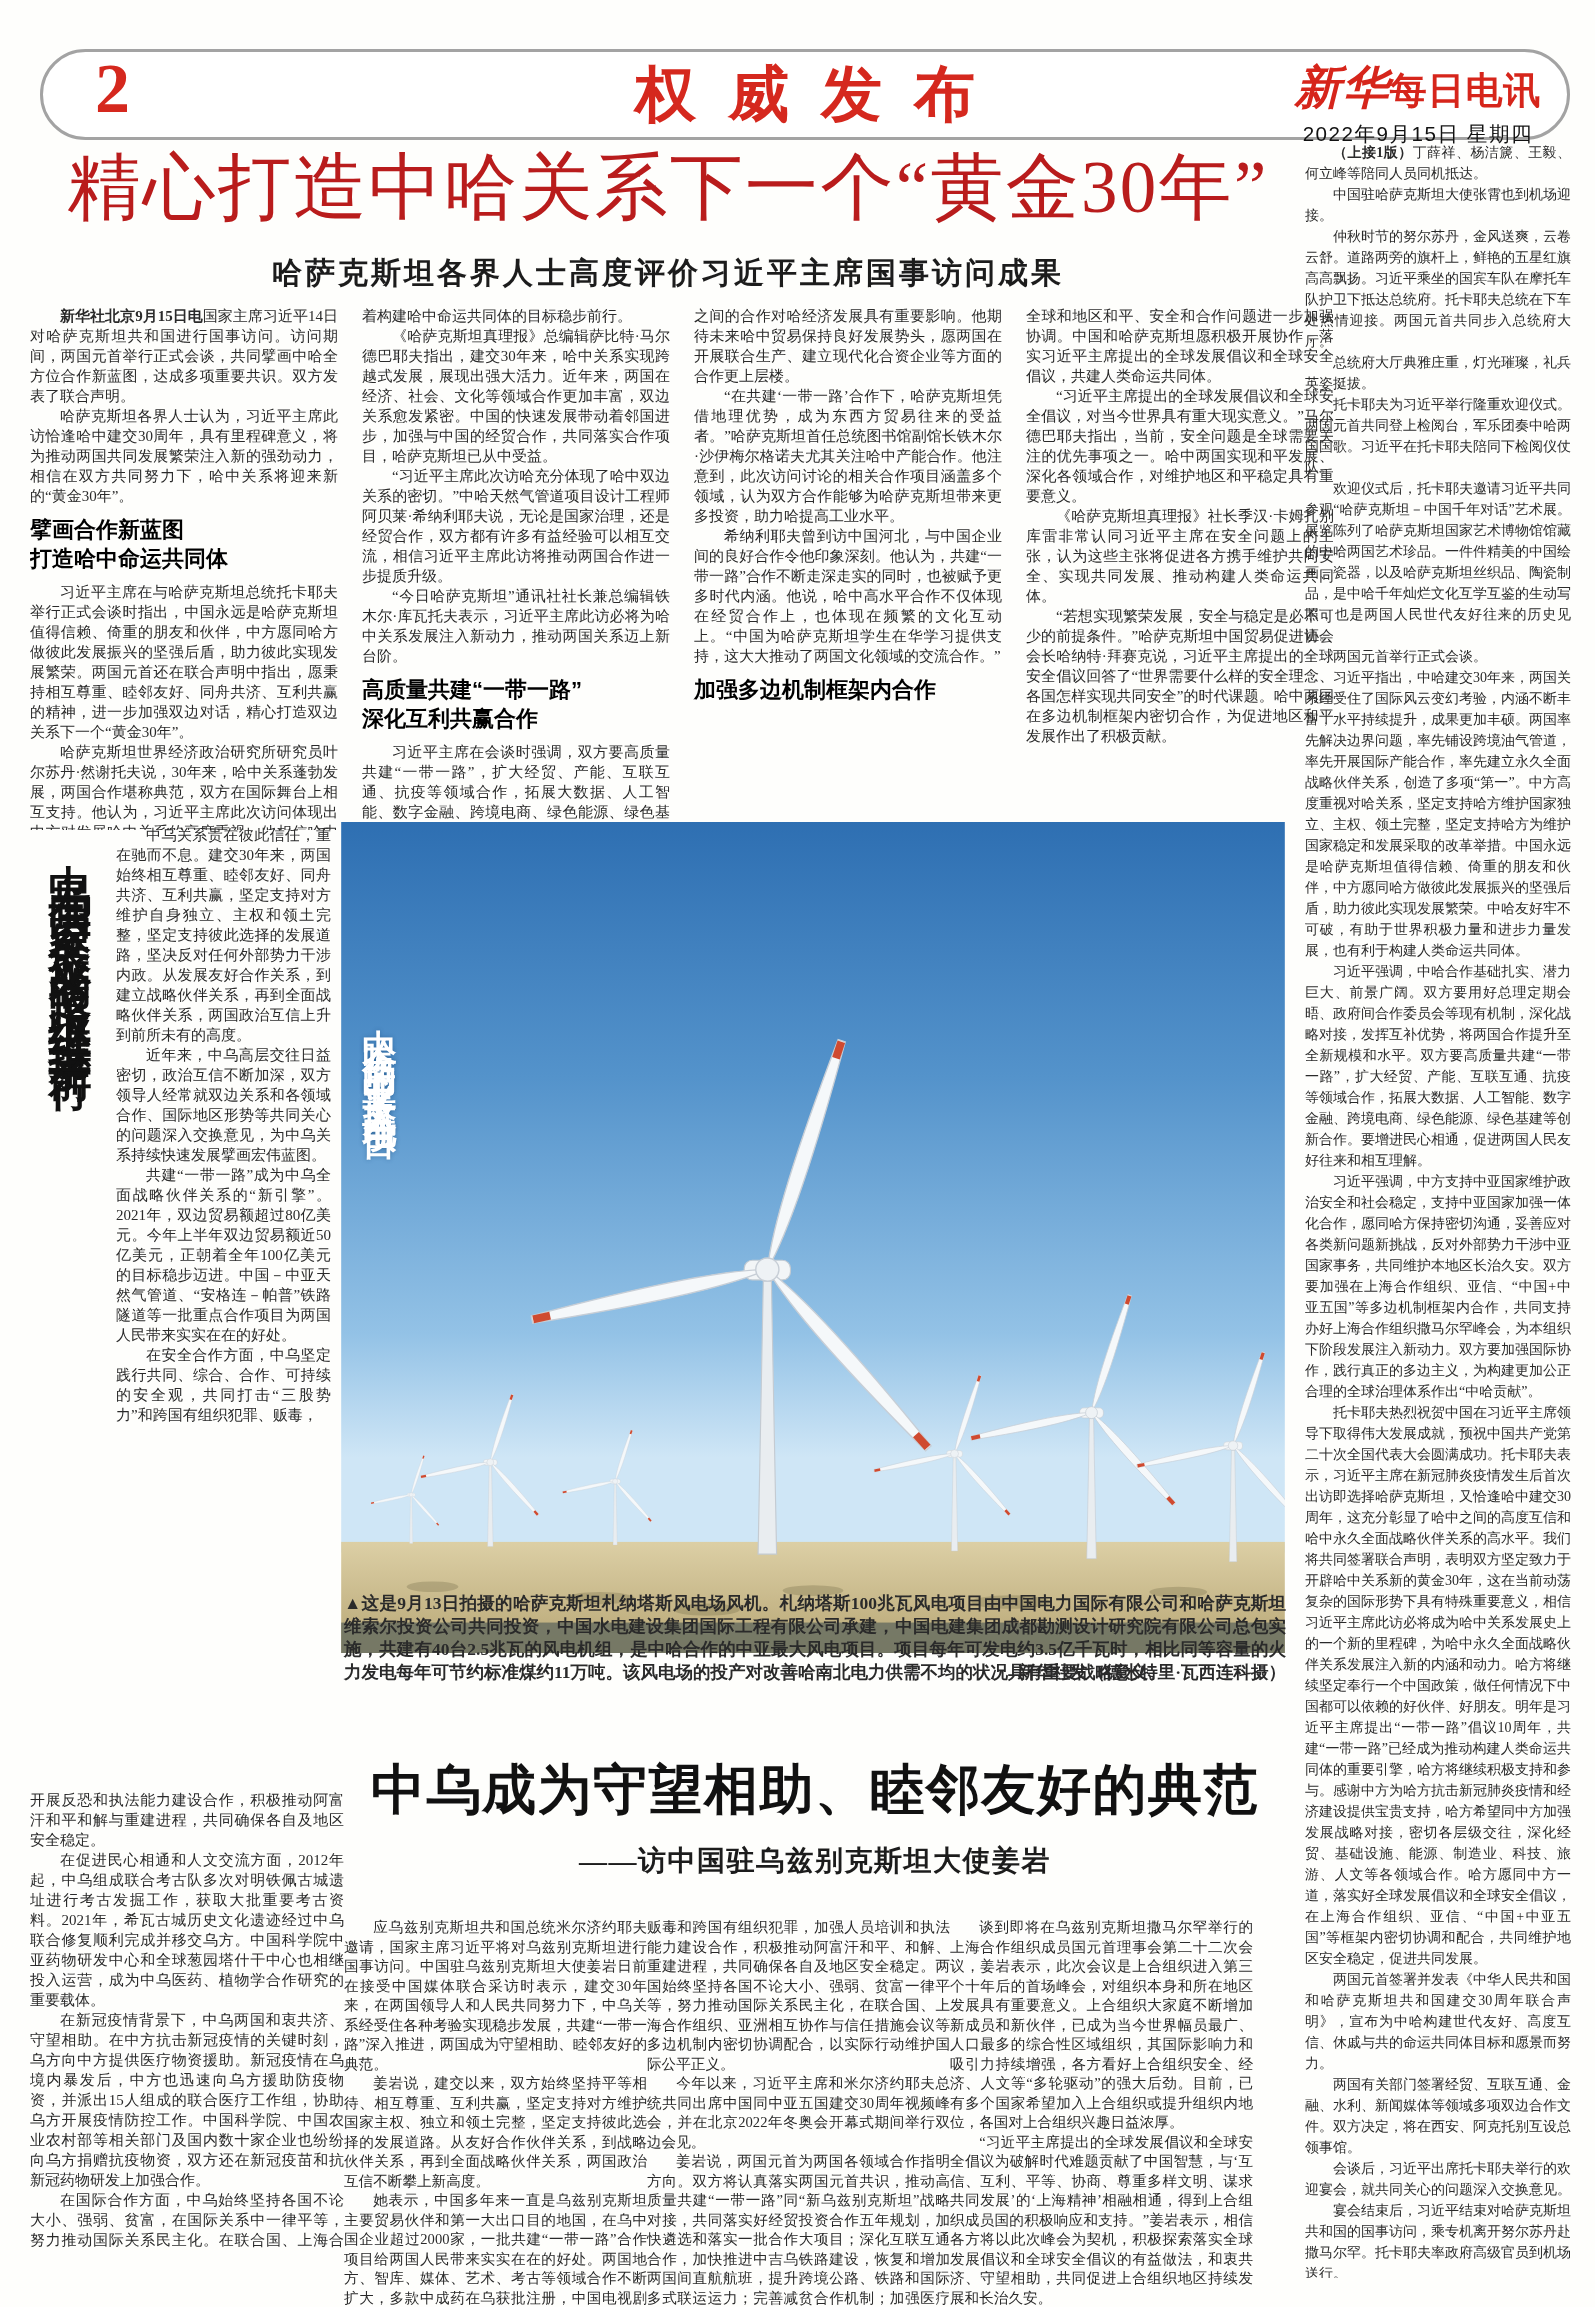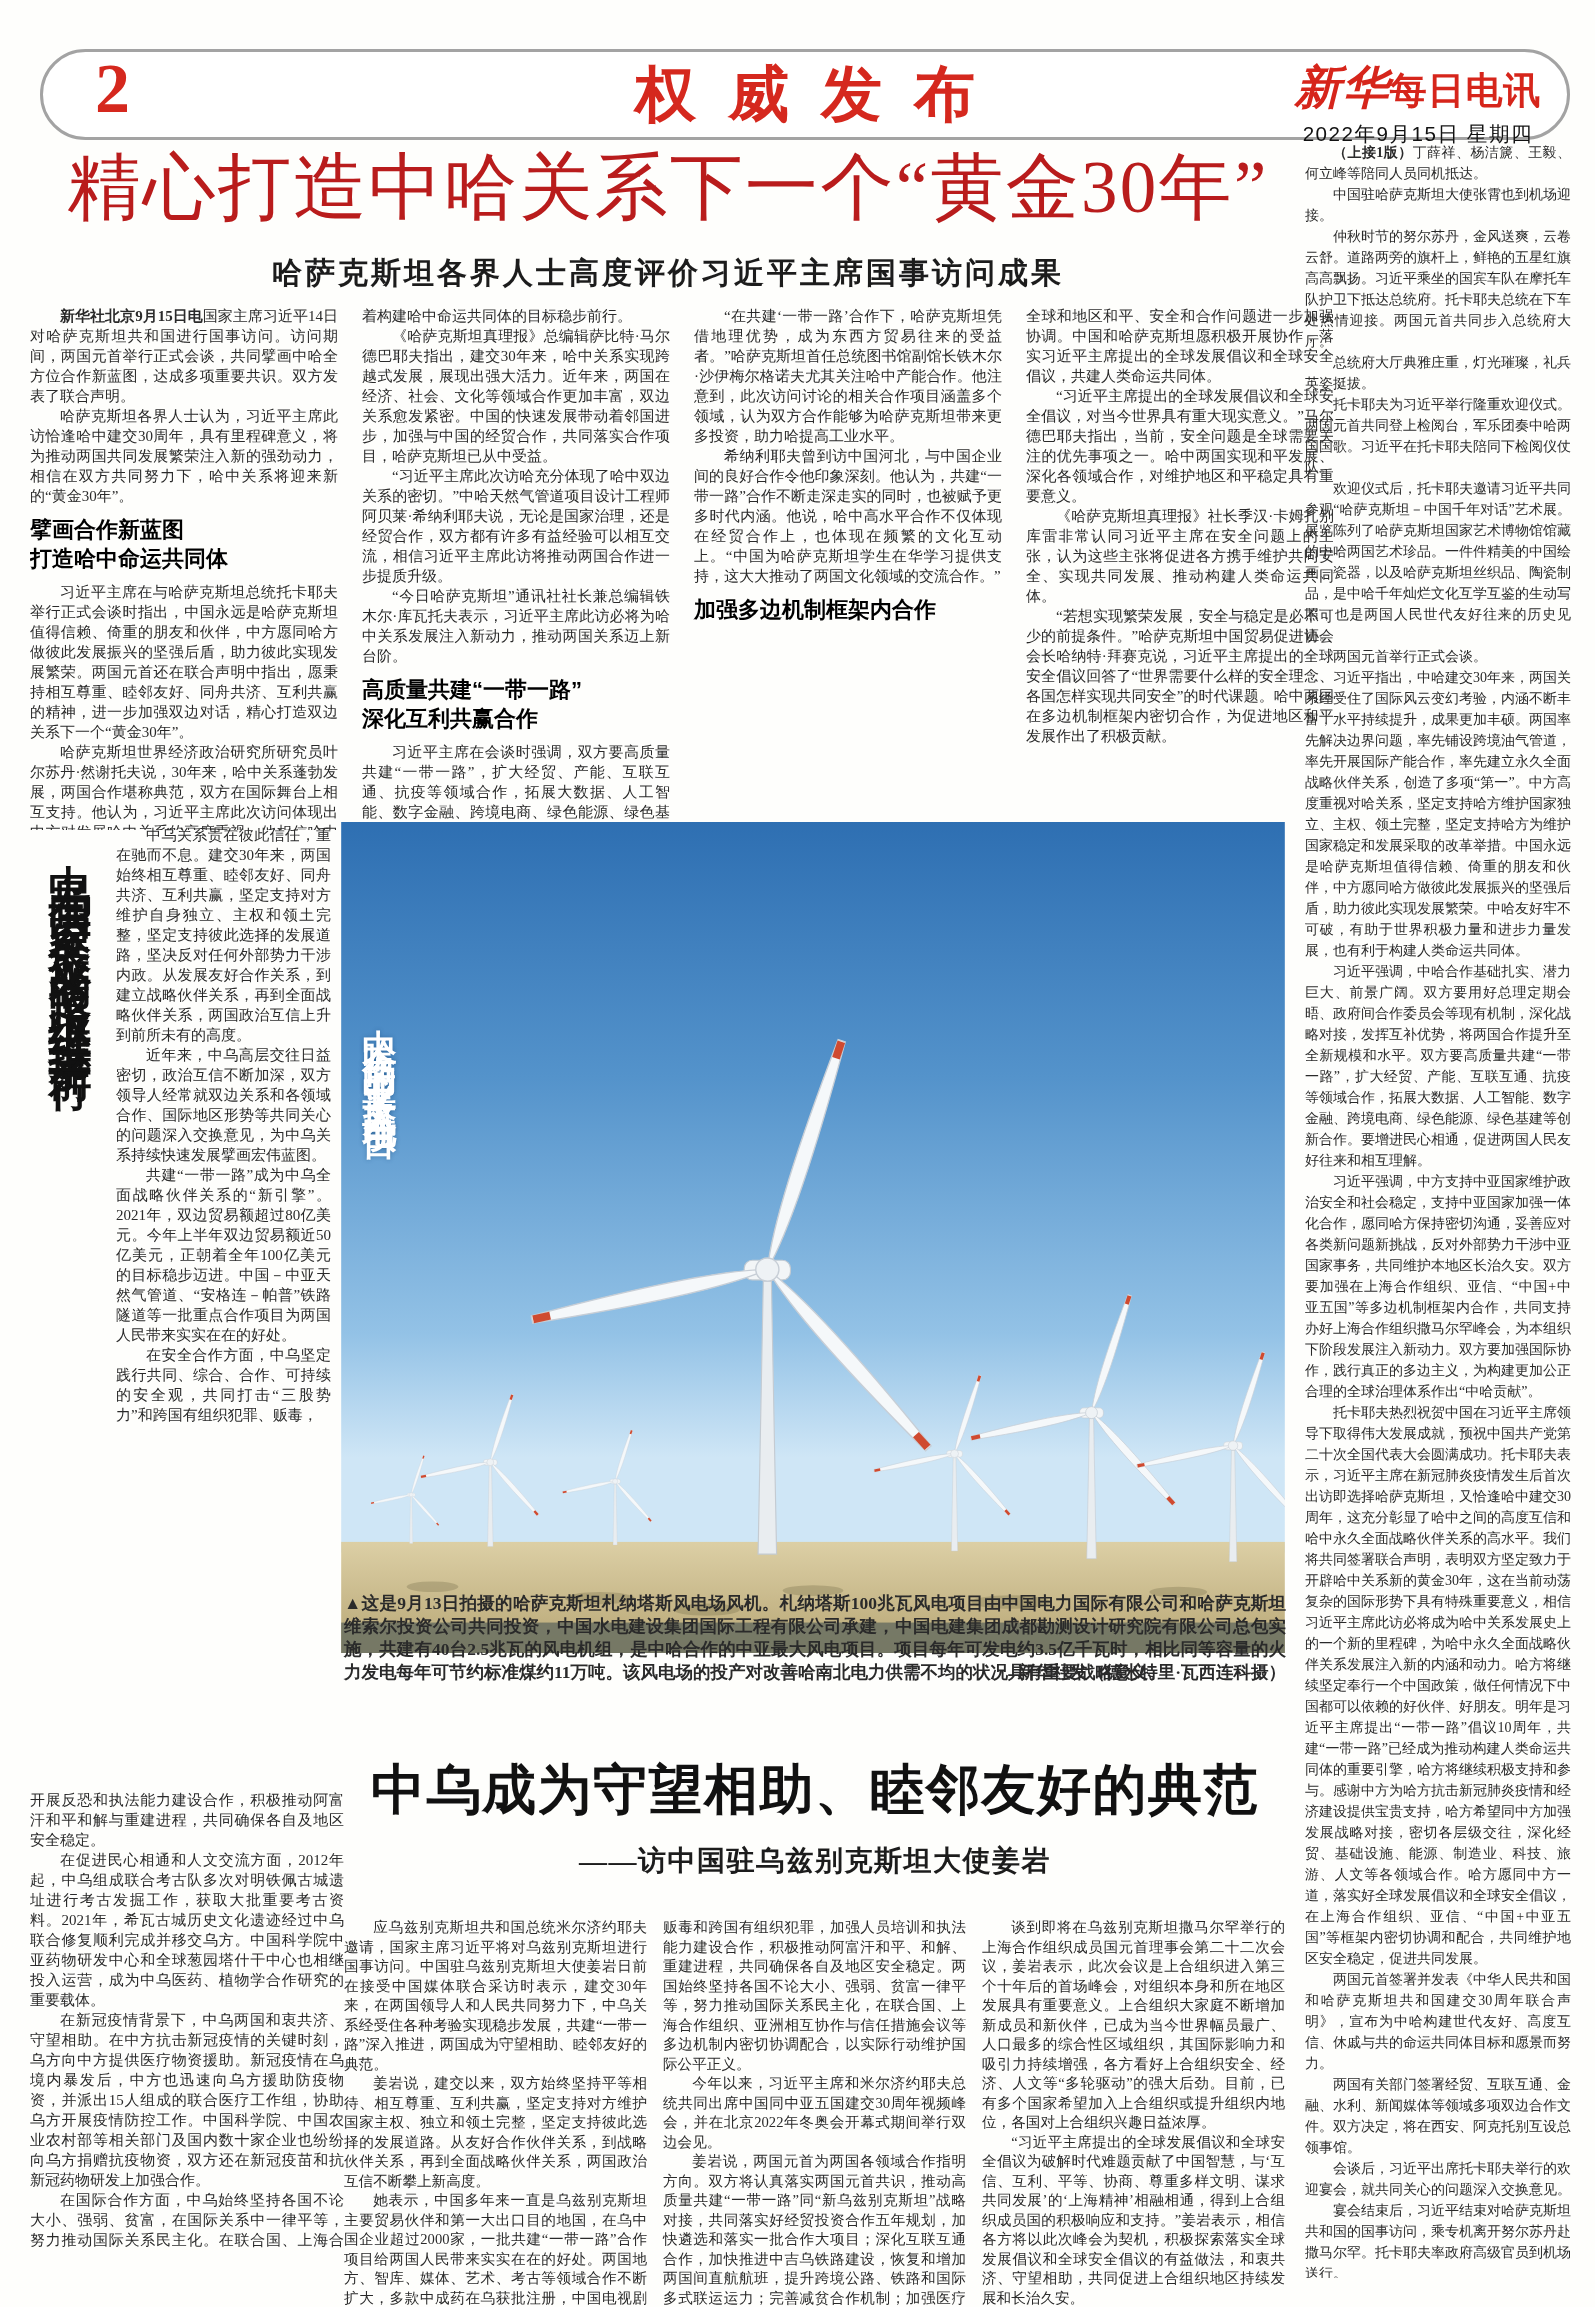--- a/index.html
+++ b/index.html
@@ -41,21 +41,21 @@
   #photo svg{position:absolute;left:0;top:0;}
   #photo-vcap{position:absolute;left:15px;top:180px;writing-mode:vertical-rl;
        color:#fff;font-size:34px;font-weight:700;letter-spacing:8.4px;text-shadow:0 0 4.6px rgba(30,80,130,.45);}
   
   #caption{position:absolute;left:344px;top:1592px;width:942px;font-size:17.5px;line-height:23px;font-weight:700;}
   #caption .credit{text-align:right;margin-top:-23px;font-weight:700;}
   
   #a3-head{position:absolute;left:344px;top:1755px;width:942px;text-align:center;}
   #a3-head h2{margin:0;font-size:54px;line-height:70px;font-weight:900;letter-spacing:1.5px;color:#111;}
   #a3-head .byline{margin-top:16.7px;font-size:28px;font-weight:700;letter-spacing:1.5px;color:#1c1c1c;}
-  #a3-cols{position:absolute;left:344px;top:1918px;width:942px;height:389px;display:flex;gap:16px;overflow:hidden;}
+  #a3-cols{position:absolute;left:344px;top:1918px;width:942px;height:389px;display:flex;overflow:hidden;}
   #a3-cols .col{width:303px;flex:0 0 303px;font-size:14.6px;line-height:19.5px;}
   
   #a4-col{position:absolute;left:1305px;top:142px;width:266px;height:2136px;
        font-size:14px;line-height:21px;overflow:hidden;}
   b{font-weight:700;}
 </style>
 </head>
 <body>
 
 <div id="page">
@@ -85,20 +85,21 @@
     <div class="col">
       <p class="para no-indent">着构建哈中命运共同体的目标稳步前行。</p>
       <p class="para">《哈萨克斯坦真理报》总编辑萨比特·马尔德巴耶夫指出，建交30年来，哈中关系实现跨越式发展，展现出强大活力。近年来，两国在经济、社会、文化等领域合作更加丰富，双边关系愈发紧密。中国的快速发展带动着邻国进步，加强与中国的经贸合作，共同落实合作项目，哈萨克斯坦已从中受益。</p>
       <p class="para">“习近平主席此次访哈充分体现了哈中双边关系的密切。”中哈天然气管道项目设计工程师阿贝莱·希纳利耶夫说，无论是国家治理，还是经贸合作，双方都有许多有益经验可以相互交流，相信习近平主席此访将推动两国合作进一步提质升级。</p>
       <p class="para">“今日哈萨克斯坦”通讯社社长兼总编辑铁木尔·库瓦托夫表示，习近平主席此访必将为哈中关系发展注入新动力，推动两国关系迈上新台阶。</p>
       <h3 class="subhead"><span>高质量共建“一带一路”</span><br><span>深化互利共赢合作</span></h3>
       <p class="para">习近平主席在会谈时强调，双方要高质量共建“一带一路”，扩大经贸、产能、互联互通、抗疫等领域合作，拓展大数据、人工智能、数字金融、跨境电商、绿色能源、绿色基建等创新合作。要增进民心相通，促进两国人民友好往来和相互理解。</p>
 
     </div>
     <div class="col">
+      <p class="para no-indent">之间的合作对哈经济发展具有重要影响。他期待未来哈中贸易保持良好发展势头，愿两国在开展联合生产、建立现代化合资企业等方面的合作更上层楼。</p>
       <p class="para">“在共建‘一带一路’合作下，哈萨克斯坦凭借地理优势，成为东西方贸易往来的受益者。”哈萨克斯坦首任总统图书馆副馆长铁木尔·沙伊梅尔格诺夫尤其关注哈中产能合作。他注意到，此次访问讨论的相关合作项目涵盖多个领域，认为双方合作能够为哈萨克斯坦带来更多投资，助力哈提高工业水平。</p>
       <p class="para">希纳利耶夫曾到访中国河北，与中国企业间的良好合作令他印象深刻。他认为，共建“一带一路”合作不断走深走实的同时，也被赋予更多时代内涵。他说，哈中高水平合作不仅体现在经贸合作上，也体现在频繁的文化互动上。“中国为哈萨克斯坦学生在华学习提供支持，这大大推动了两国文化领域的交流合作。”</p>
       <h3 class="subhead"><span>加强多边机制框架内合作</span><br></h3>
 
     </div>
     <div class="col">
       <p class="para no-indent">全球和地区和平、安全和合作问题进一步加强协调。中国和哈萨克斯坦愿积极开展协作，落实习近平主席提出的全球发展倡议和全球安全倡议，共建人类命运共同体。</p>
       <p class="para">“习近平主席提出的全球发展倡议和全球安全倡议，对当今世界具有重大现实意义。”马尔德巴耶夫指出，当前，安全问题是全球需要关注的优先事项之一。哈中两国实现和平发展、深化各领域合作，对维护地区和平稳定具有重要意义。</p>
       <p class="para">《哈萨克斯坦真理报》社长季汉·卡姆扎别库雷非常认同习近平主席在安全问题上的主张，认为这些主张将促进各方携手维护共同安全、实现共同发展、推动构建人类命运共同体。</p>
       <p class="para">“若想实现繁荣发展，安全与稳定是必不可少的前提条件。”哈萨克斯坦中国贸易促进协会会长哈纳特·拜赛克说，习近平主席提出的全球安全倡议回答了“世界需要什么样的安全理念、各国怎样实现共同安全”的时代课题。哈中两国在多边机制框架内密切合作，为促进地区和平发展作出了积极贡献。</p>

